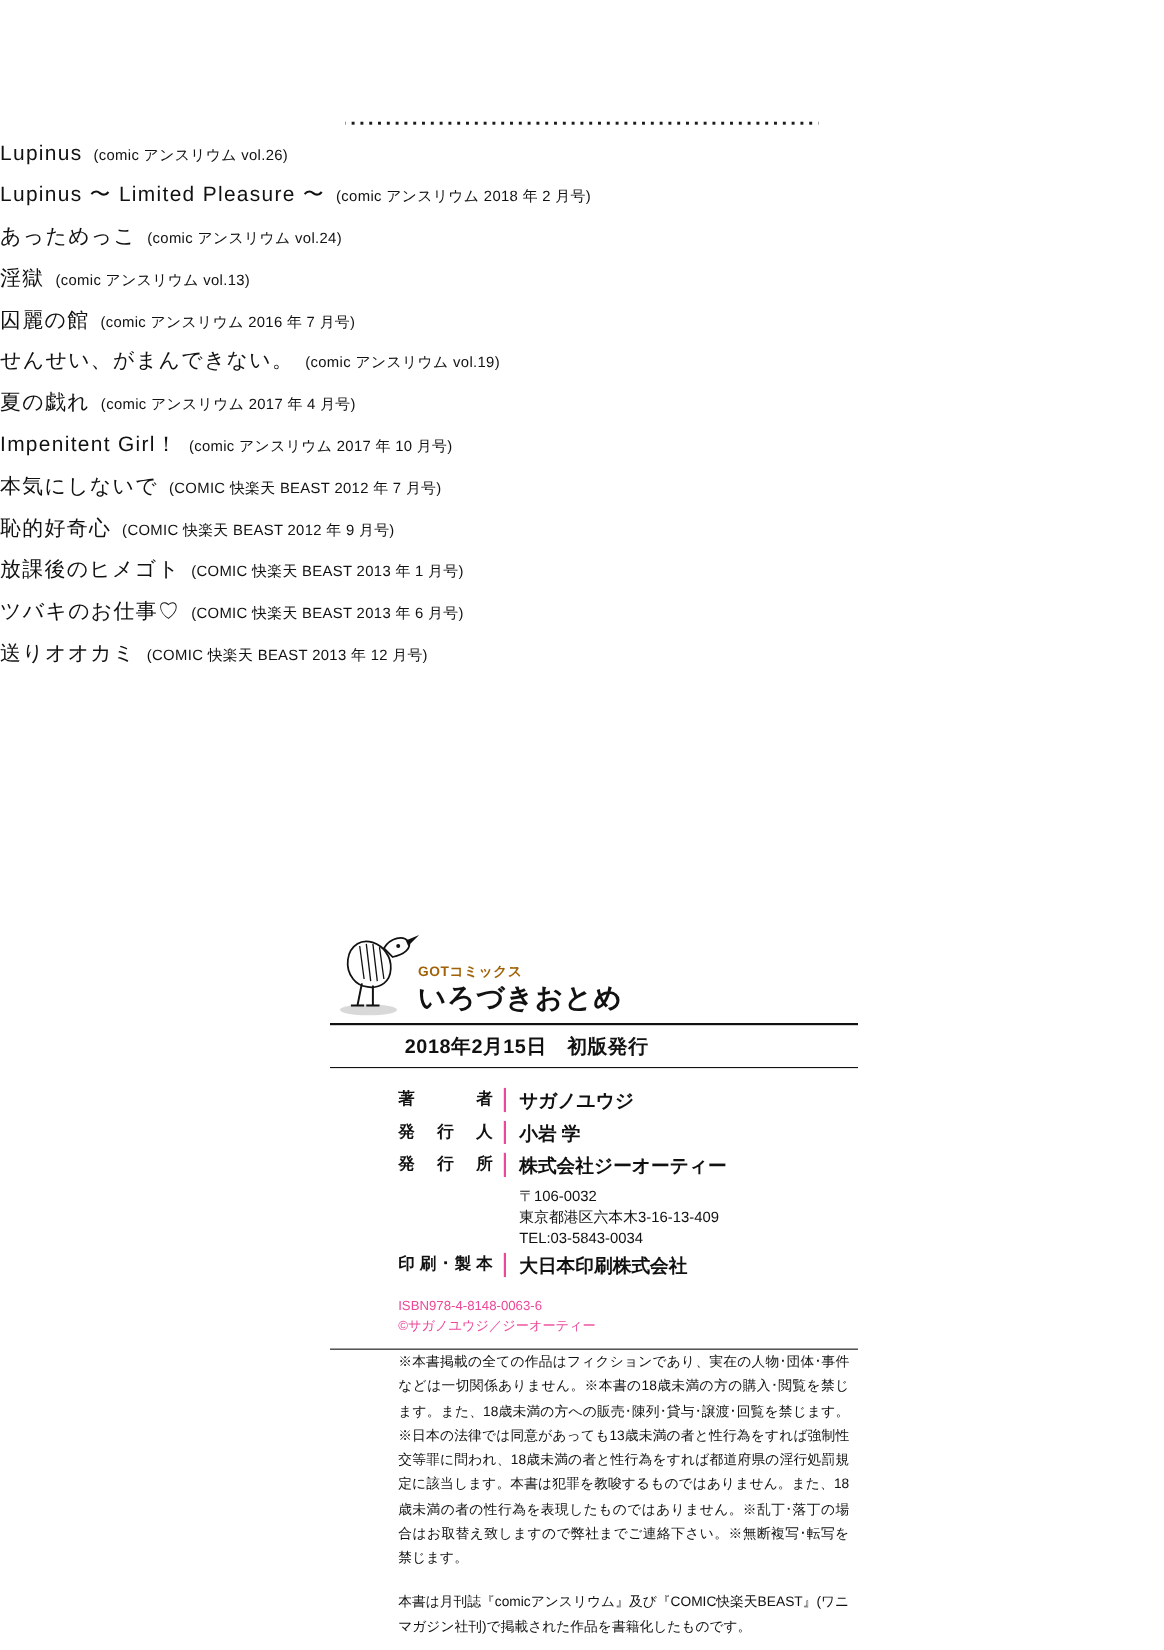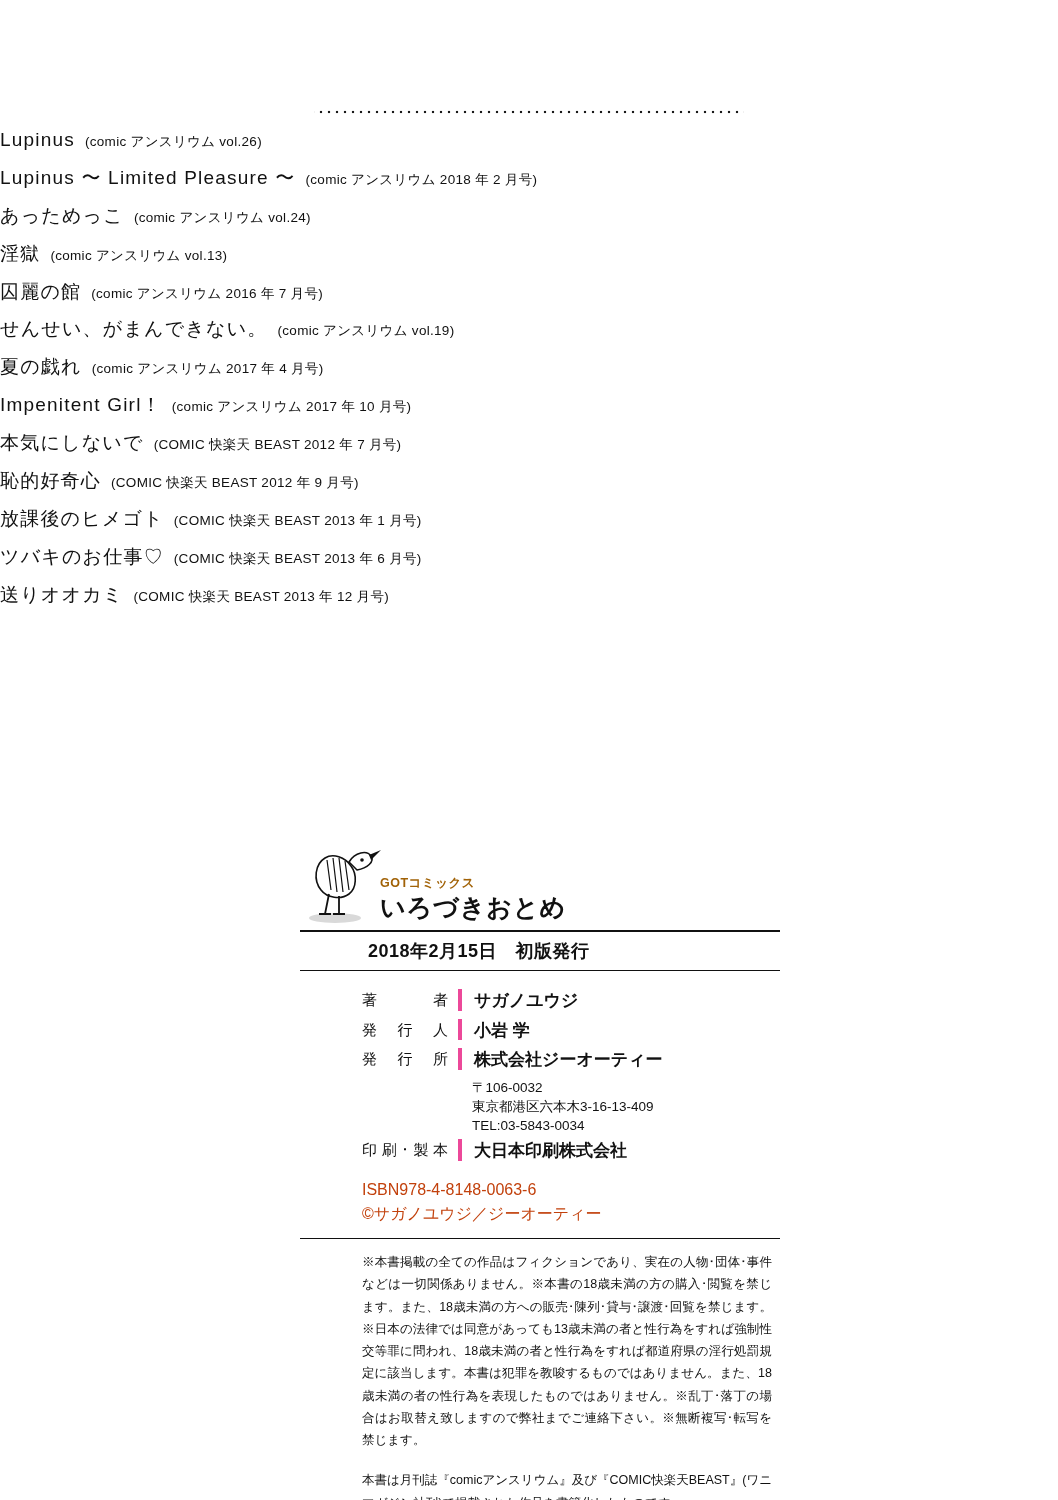--- a/index.html
+++ b/index.html
@@ -126,59 +126,58 @@
     padding-left: 62px;
   }
   .staff-row {
     display: flex;
     align-items: flex-start;
     margin-bottom: 5px;
   }
   .staff-label {
     width: 86px;
     font-size: 15px;
-    font-weight: normal;
+    font-weight: bold;
     color: #111;
     text-align: justify;
     text-align-last: justify;
     padding-right: 10px;
-    border-right: 4px solid #ec4899;
+    border-right: 2px solid #ec4899;
     line-height: 1.45;
   }
   .staff-value {
     font-size: 17px;
     font-weight: bold;
     color: #111;
     padding-left: 12px;
     line-height: 1.45;
   }
   .addr {
     padding-left: 110px;
     font-size: 13.5px;
     line-height: 1.42;
     color: #111;
     margin-top: 1px;
     margin-bottom: 4px;
   }
   .isbn-block {
     margin-top: 14px;
     padding-left: 62px;
-    font-size: 16px;
+    font-size: 12px;
     line-height: 1.5;
-    color: #c2410c;
+    color: #ec4899;
   }
   .rule-thin2 {
     width: 480px;
     height: 1px;
     background: #111;
     margin-top: 12px;
   }
   .notice {
     padding-left: 62px;
-    margin-top: 12px;
     width: 410px;
     font-size: 12.5px;
     line-height: 1.78;
     color: #111;
     text-align: justify;
   }
   .notice2 {
     padding-left: 62px;
     margin-top: 18px;
     width: 410px;

